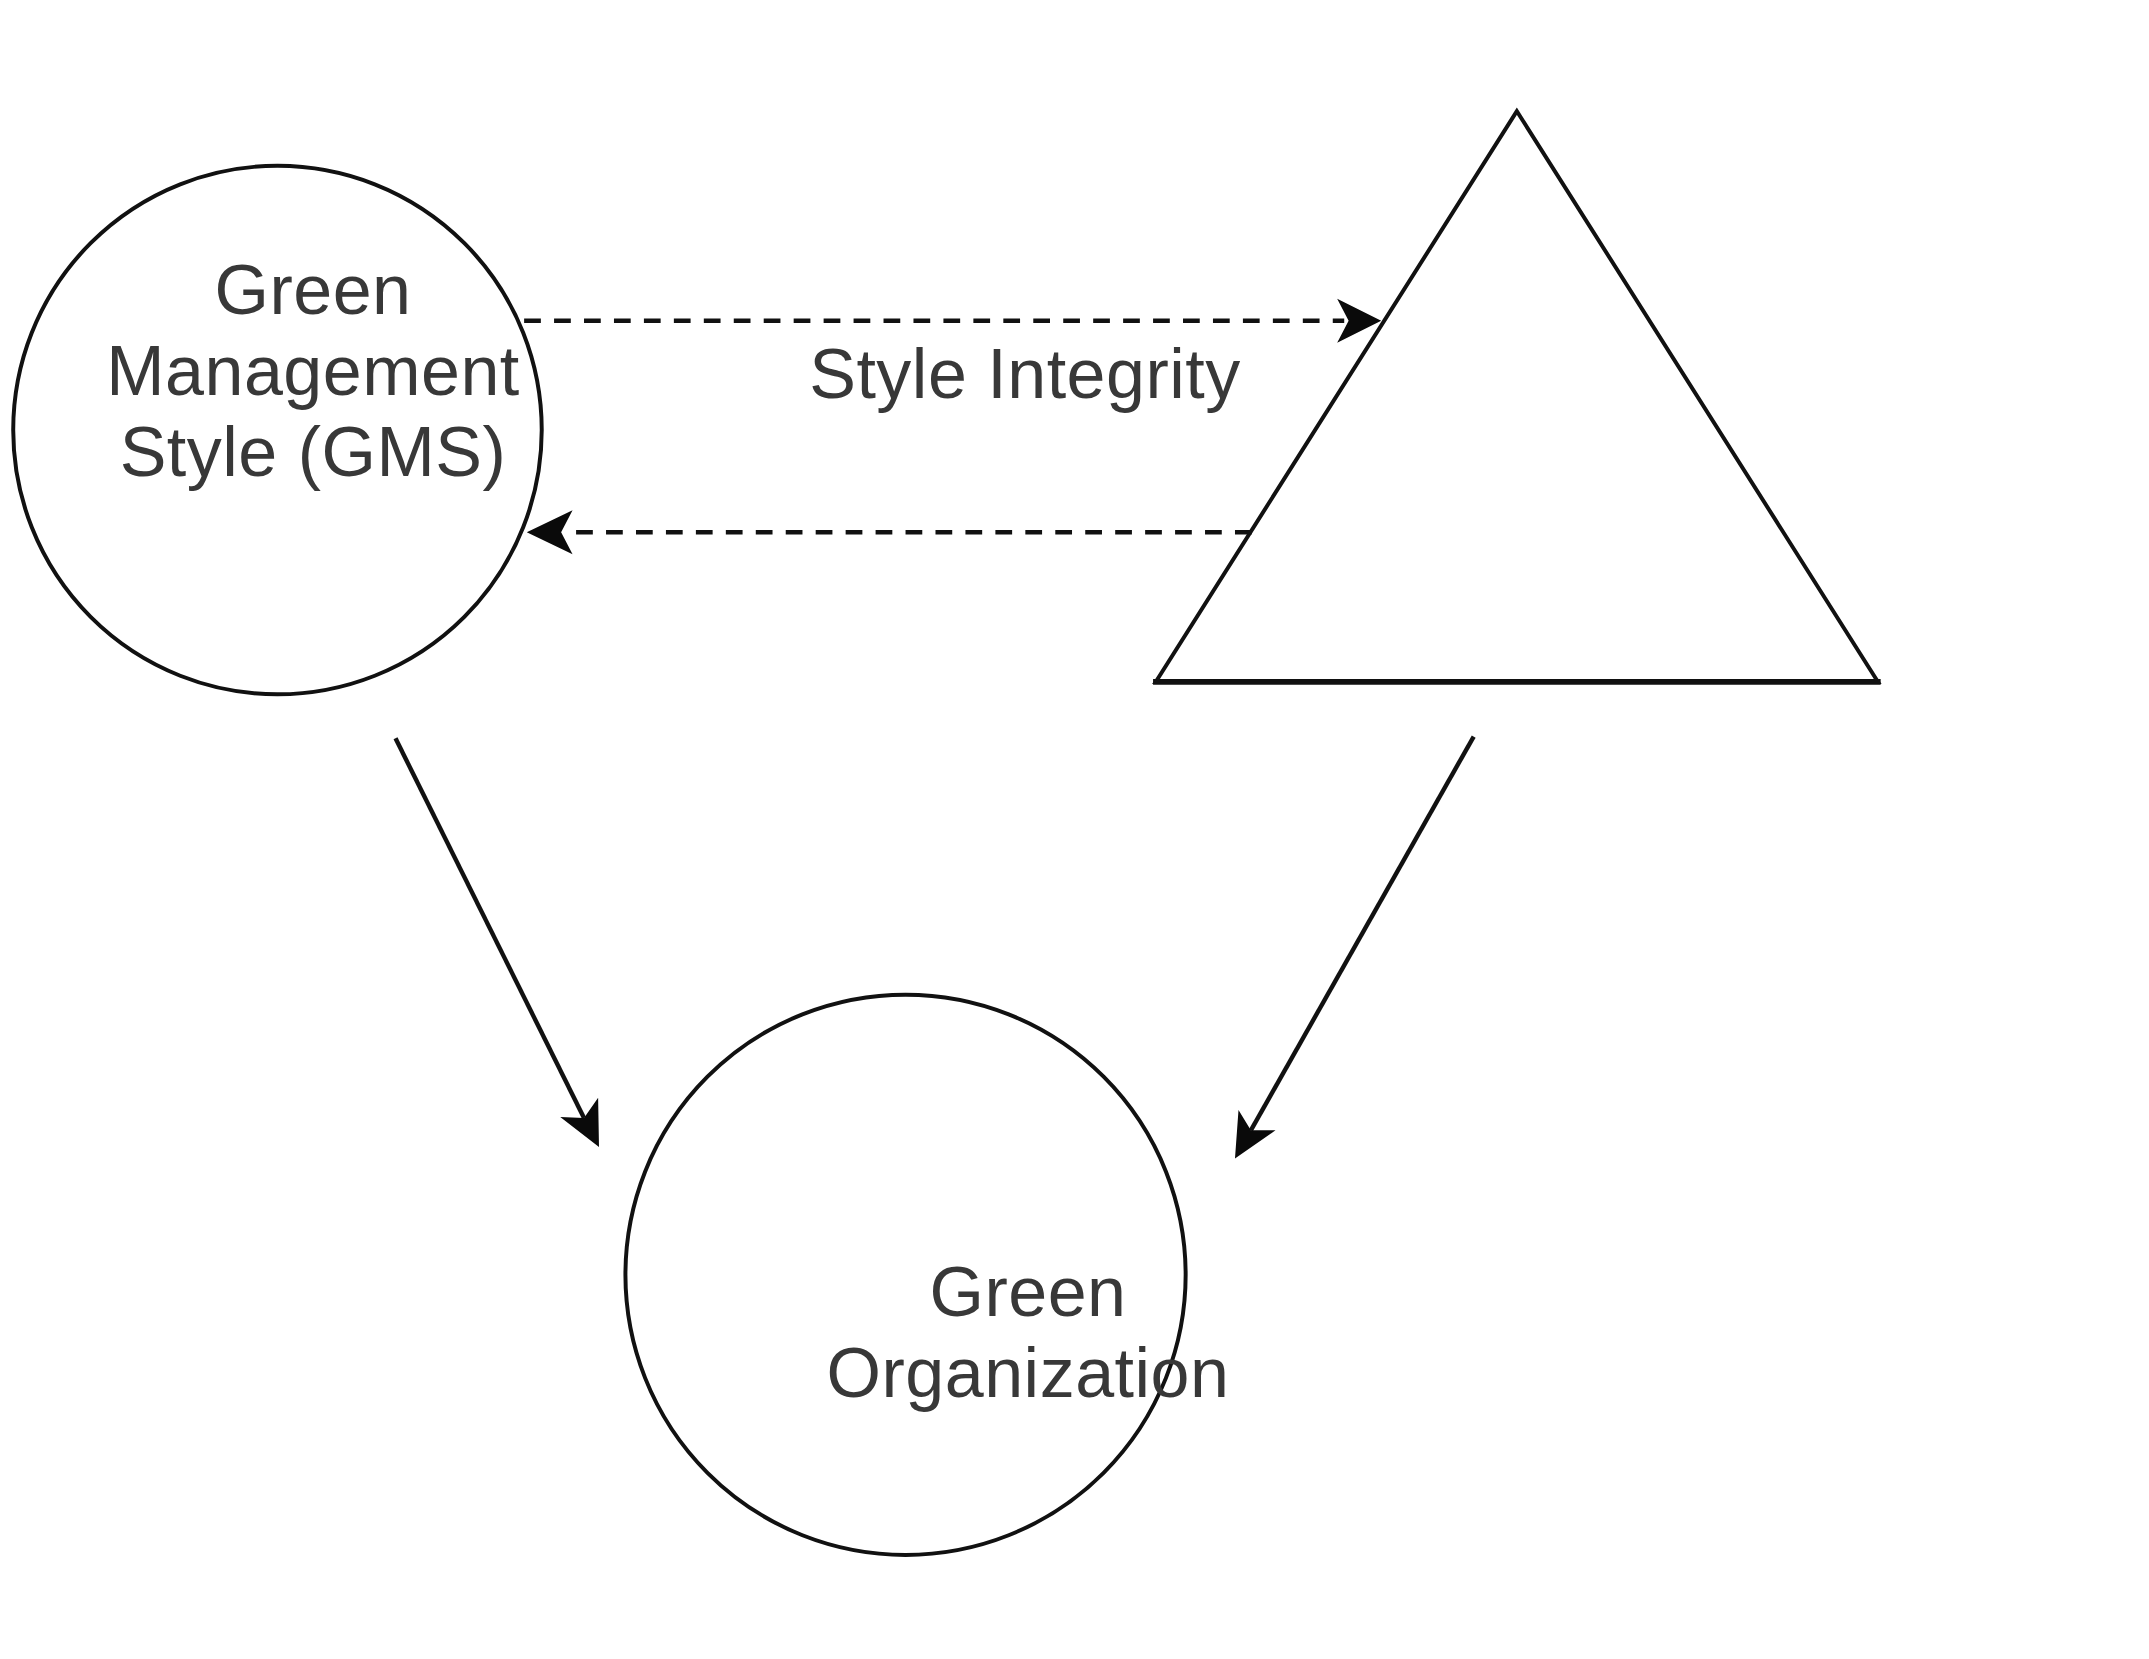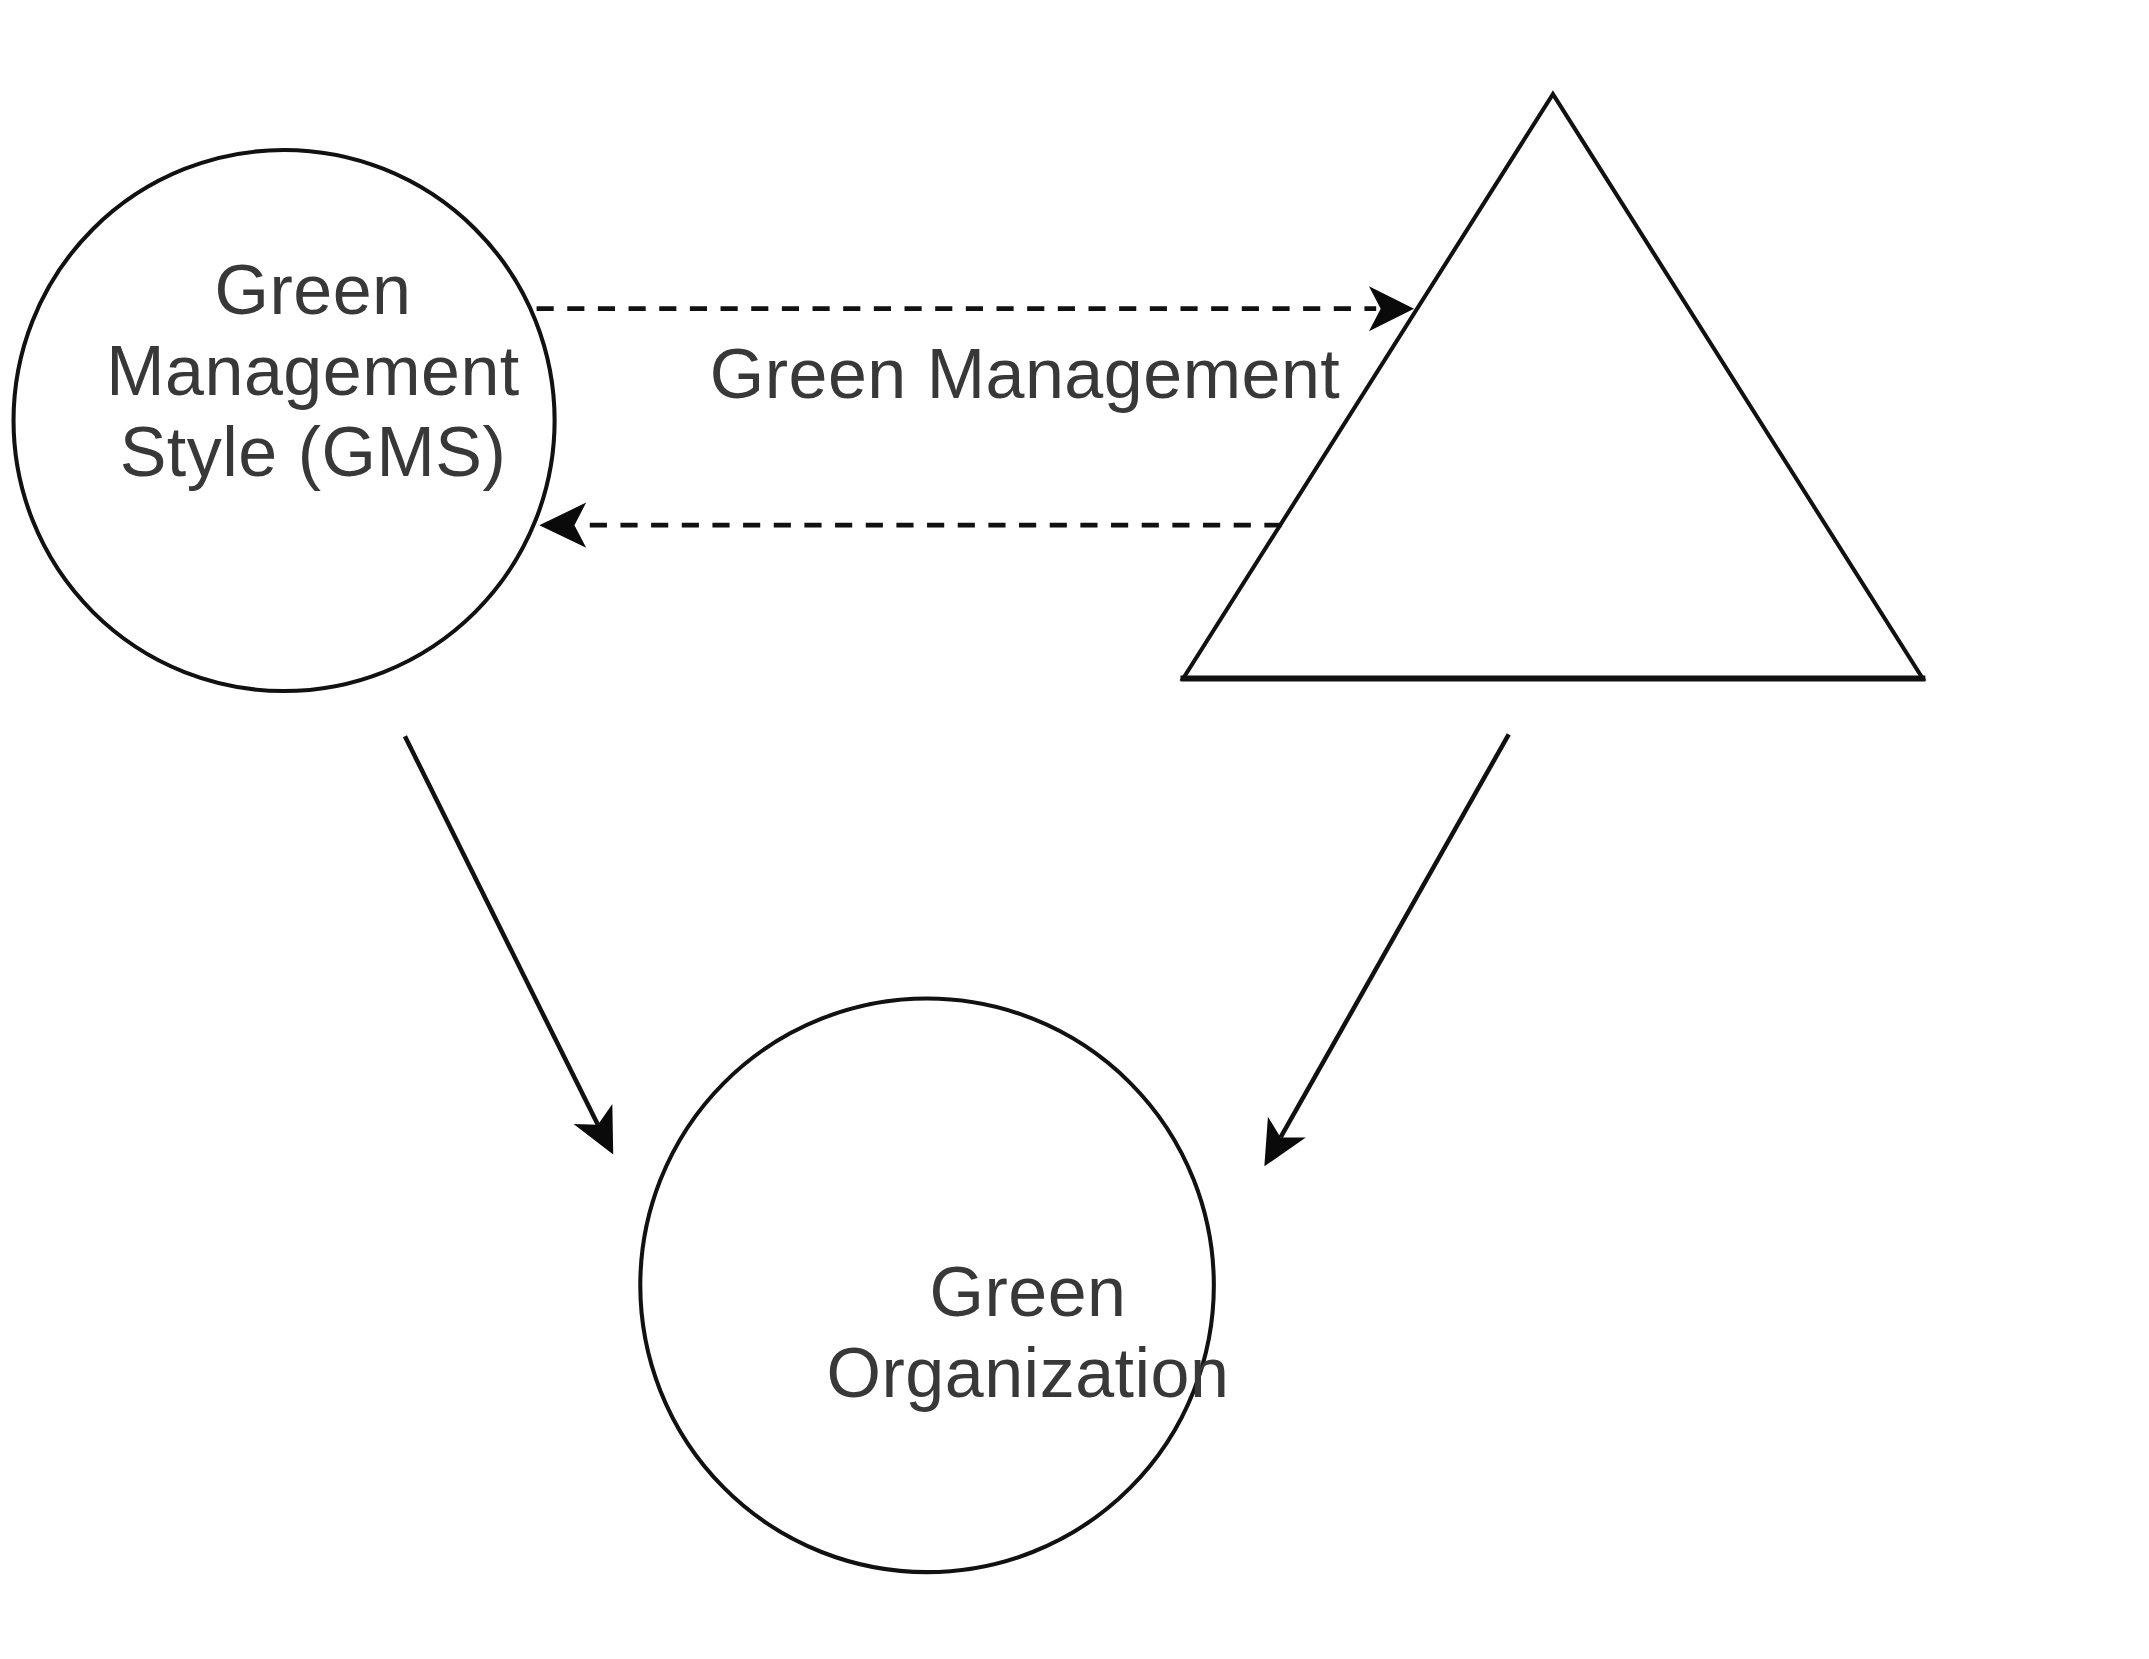--- a/index.html
+++ b/index.html
@@ -7,21 +7,20 @@
     padding: 0;
     background: #ffffff;
   }
   .canvas {
     position: relative;
     width: 1893px;
     height: 1659px;
     background: #ffffff;
     overflow: hidden;
     font-family: "Liberation Sans", "DejaVu Sans", sans-serif;
-    padding-left: 45px;
   }
   .diagram-svg {
     position: absolute;
     left: 0;
     top: 0;
     width: 100%;
     height: 100%;
     display: block;
   }
   .node-label {
@@ -86,15 +85,15 @@
   </svg>
 
   <div class="node-label gms-label">Green
 Management
 Style (GMS)</div>
 
 
   <div class="node-label org-label">Green
 Organization</div>
 
-  <div class="edge-label integrity-label">Green Management</div>
+  <div class="edge-label integrity-label">Style Integrity</div>
 
 </div>
 
 </body></html>

